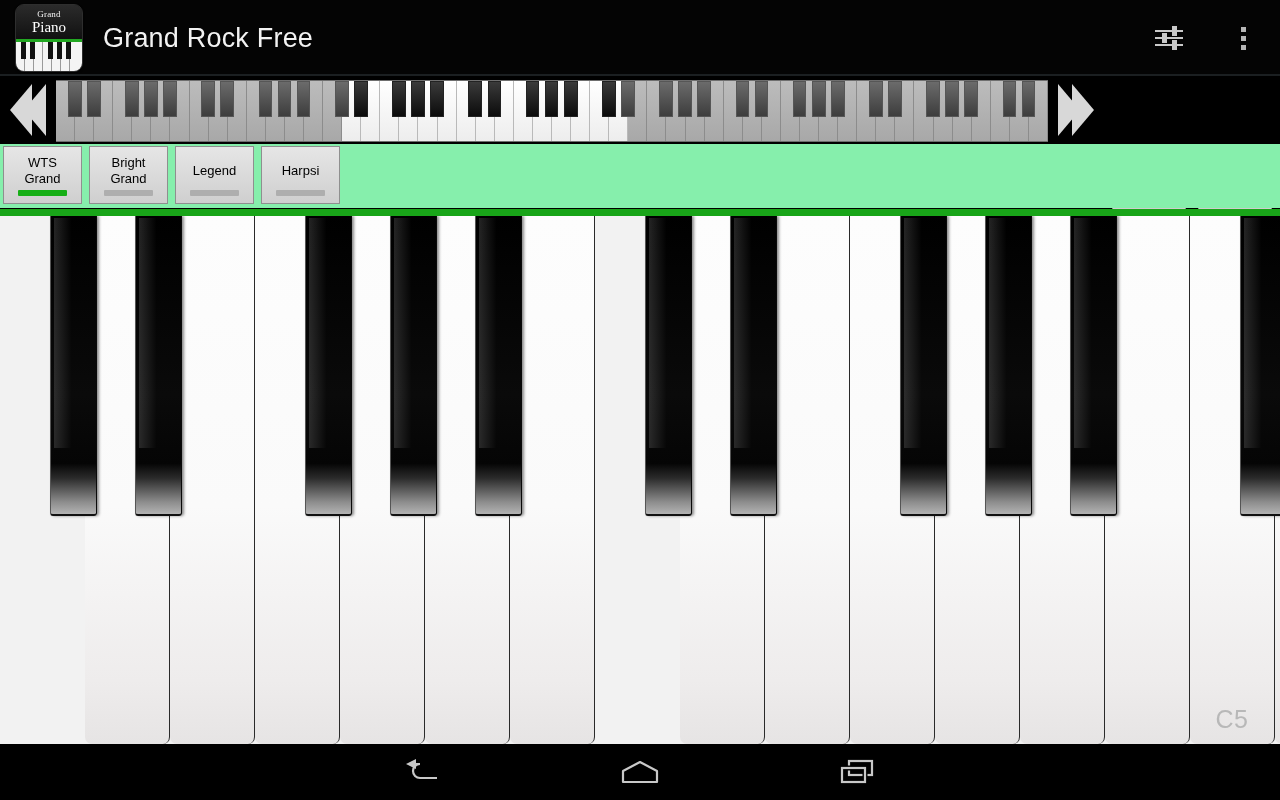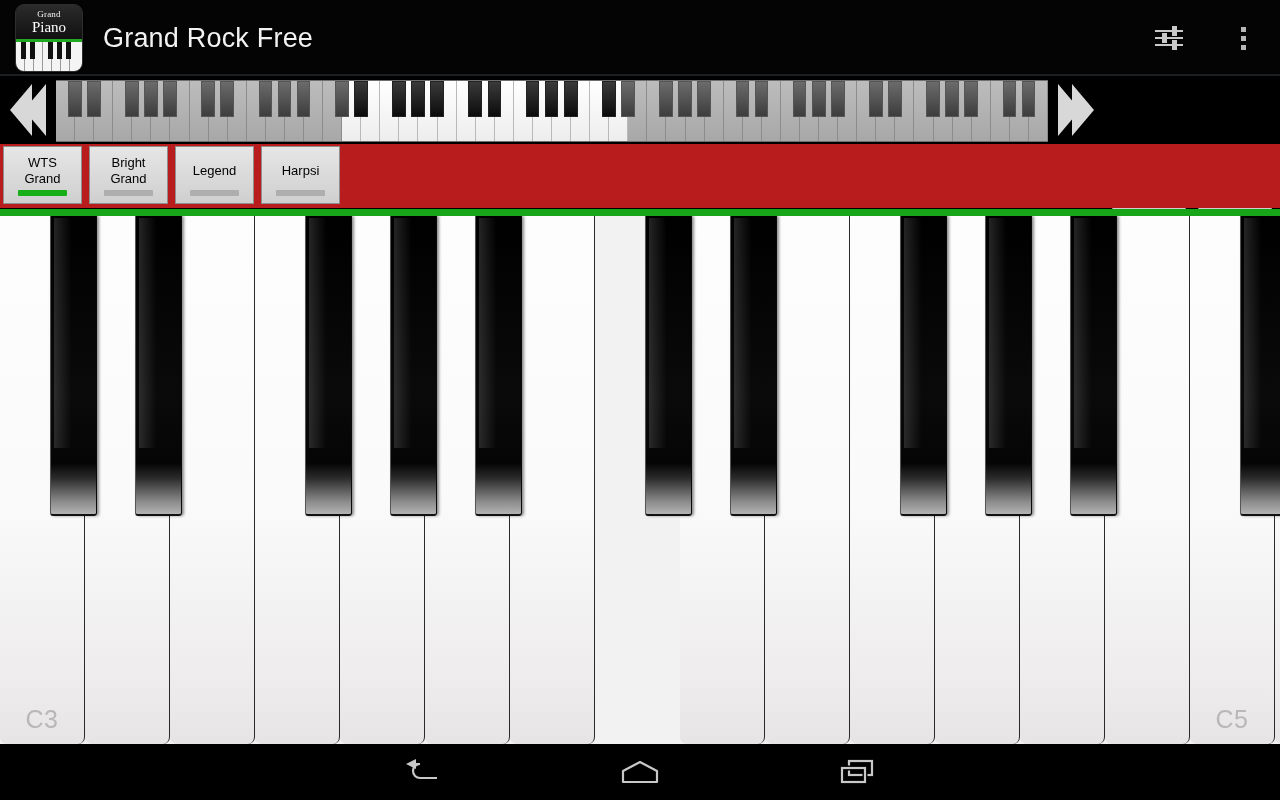--- a/index.html
+++ b/index.html
@@ -196,21 +196,21 @@
     text-align: center;
   }
   .topbtn.alloff { left: 1112px; }
   .topbtn.soundsoff { left: 1198px; }
 
   
   .presets {
     position: absolute;
     left: 0; top: 144px;
     width: 1280px; height: 64px;
-    background: #b91c1c;
+    background: #86efac;
   }
   .preset {
     position: absolute;
     top: 2px;
     width: 79px; height: 58px;
     background: linear-gradient(#e6e6e6, #cfcfcf);
     border: 1px solid #8f8f8f;
     box-sizing: border-box;
     display: flex;
     flex-direction: column;
@@ -483,23 +483,20 @@
         <span class="pbar"></span>
       </div>
       <div class="preset" style="left: 261px;">
         <span>Harpsi</span>
         <span class="pbar"></span>
       </div>
     </div>
 
   <div class="kb-green"></div>
   <div class="keyboard" id="keyboard">
-      <div class="wkey" style="left: 0px; width: 85px;">
-        <span class="note">C3</span>
-      </div>
       <div class="wkey" style="left: 85px; width: 85px;">
         <span class="note"></span>
       </div>
       <div class="wkey" style="left: 170px; width: 85px;">
         <span class="note"></span>
       </div>
       <div class="wkey" style="left: 255px; width: 85px;">
         <span class="note"></span>
       </div>
       <div class="wkey" style="left: 340px; width: 85px;">

